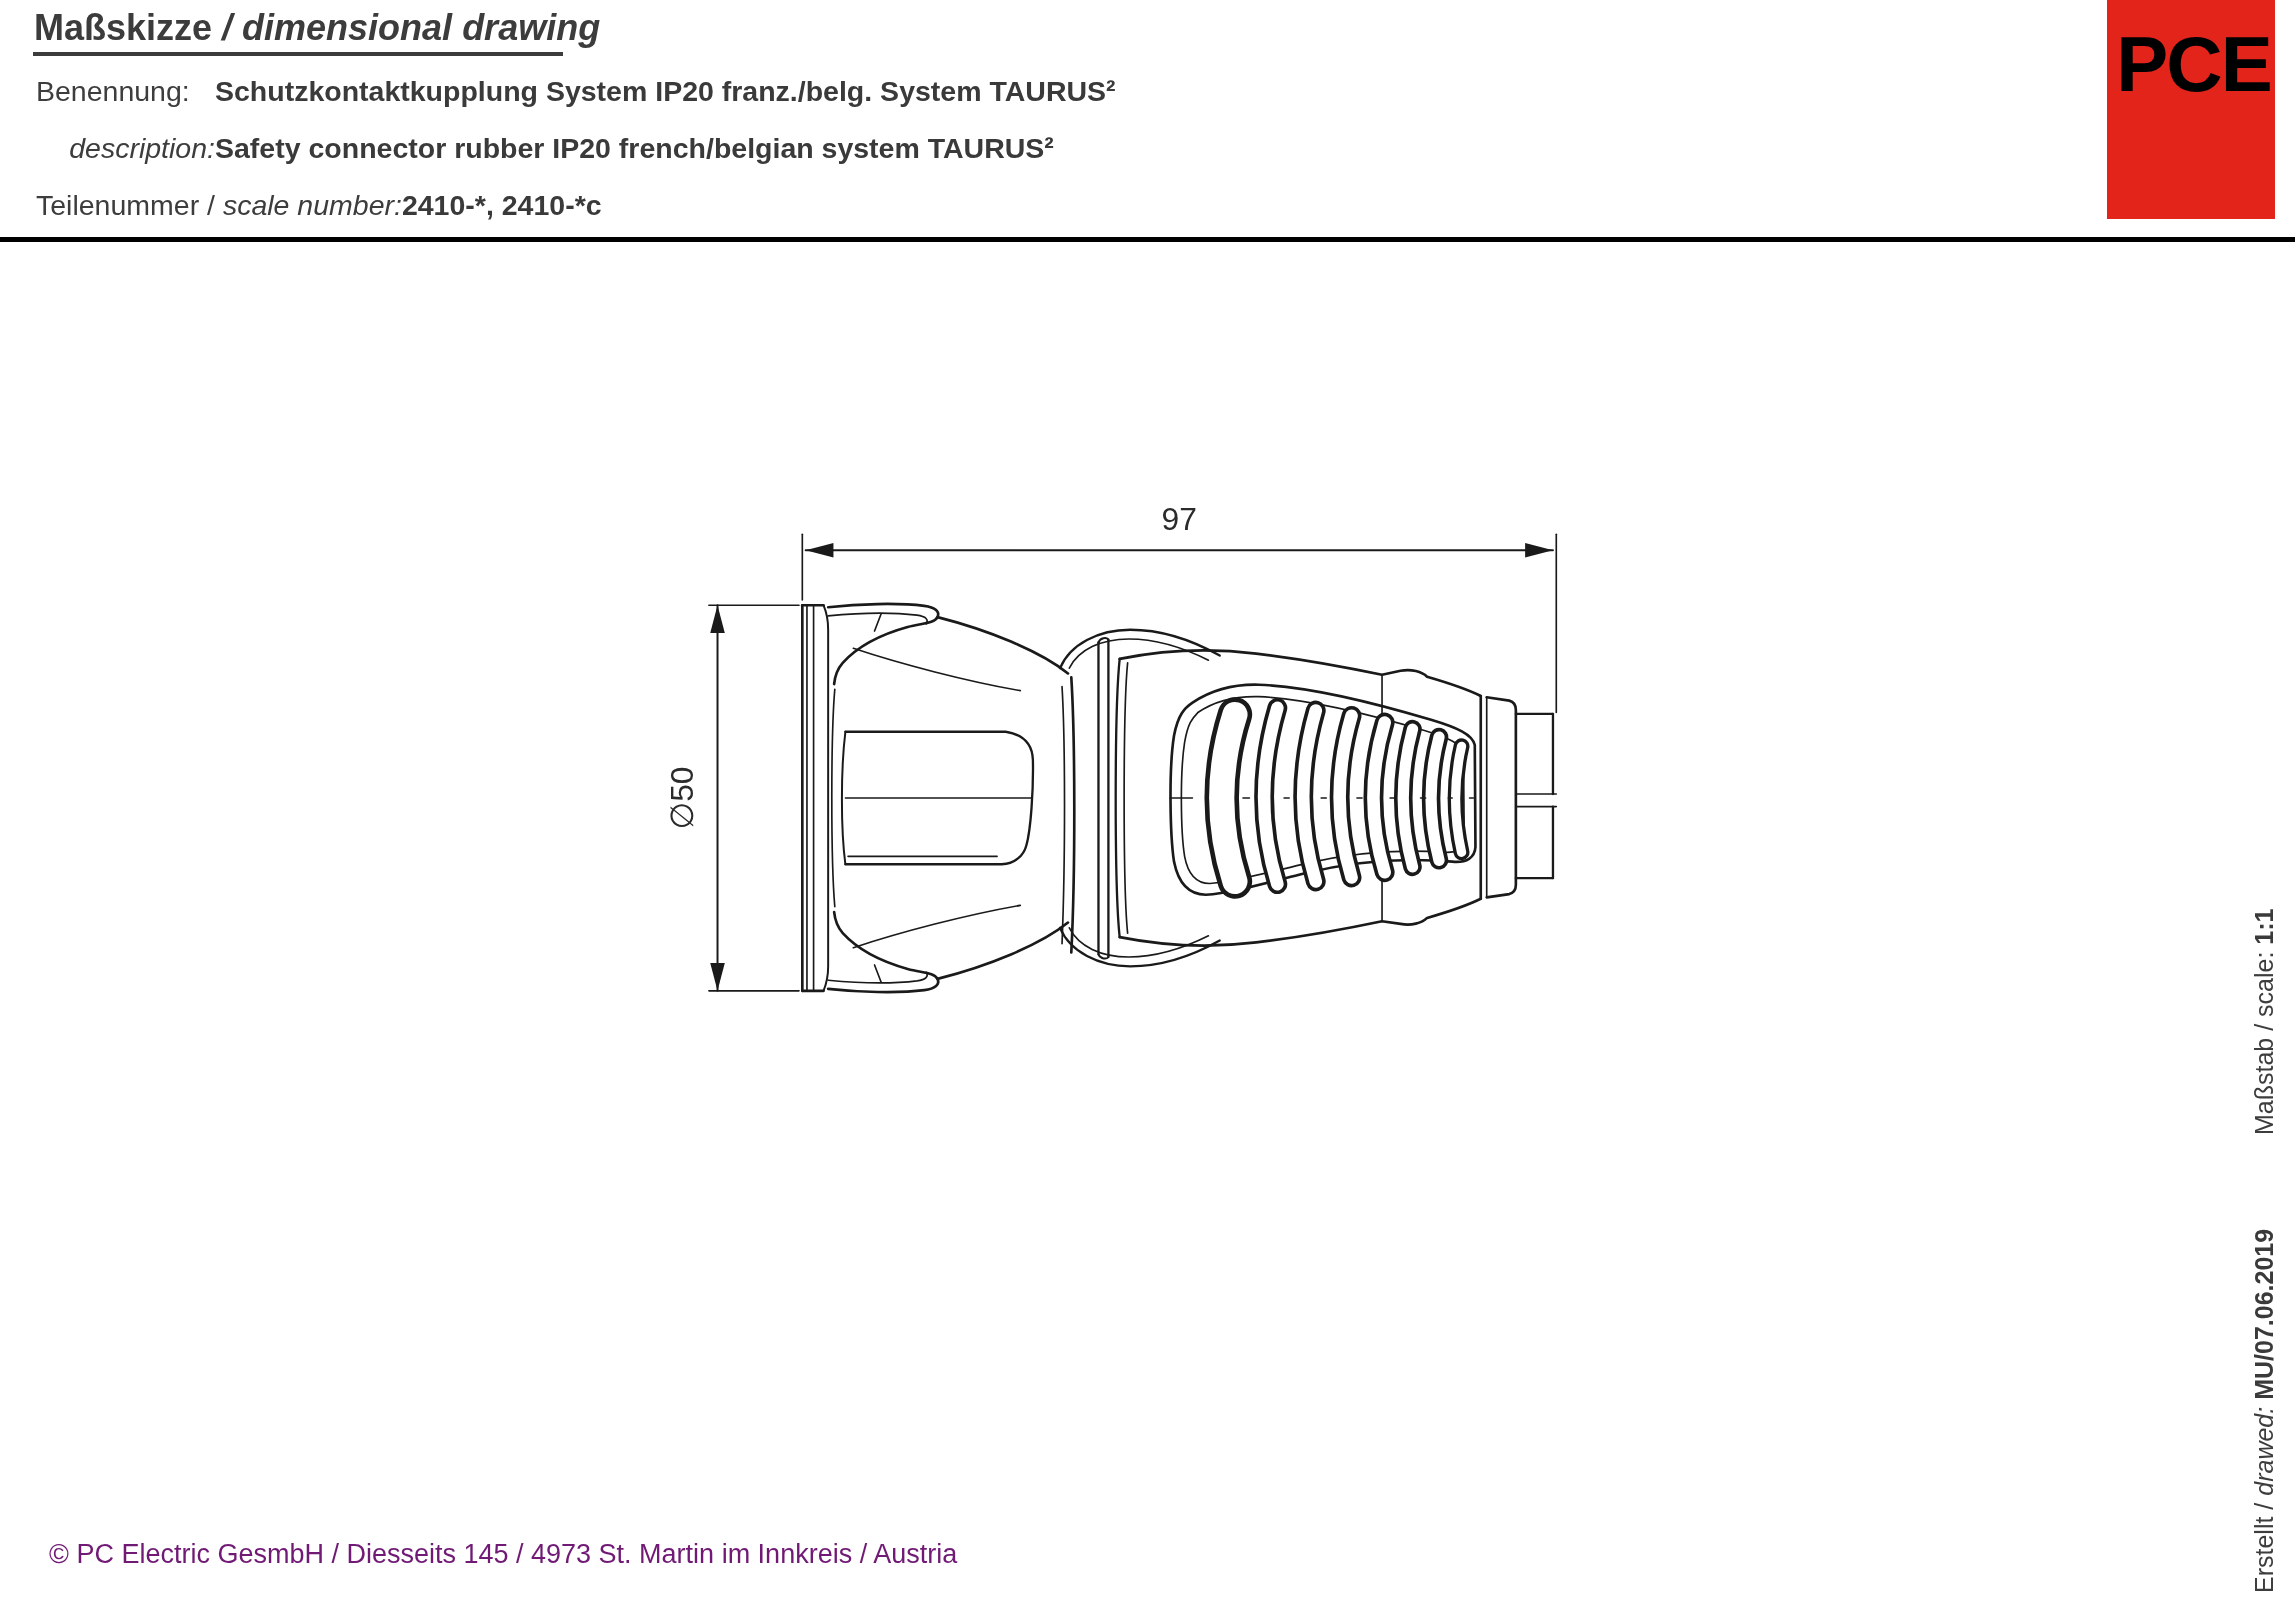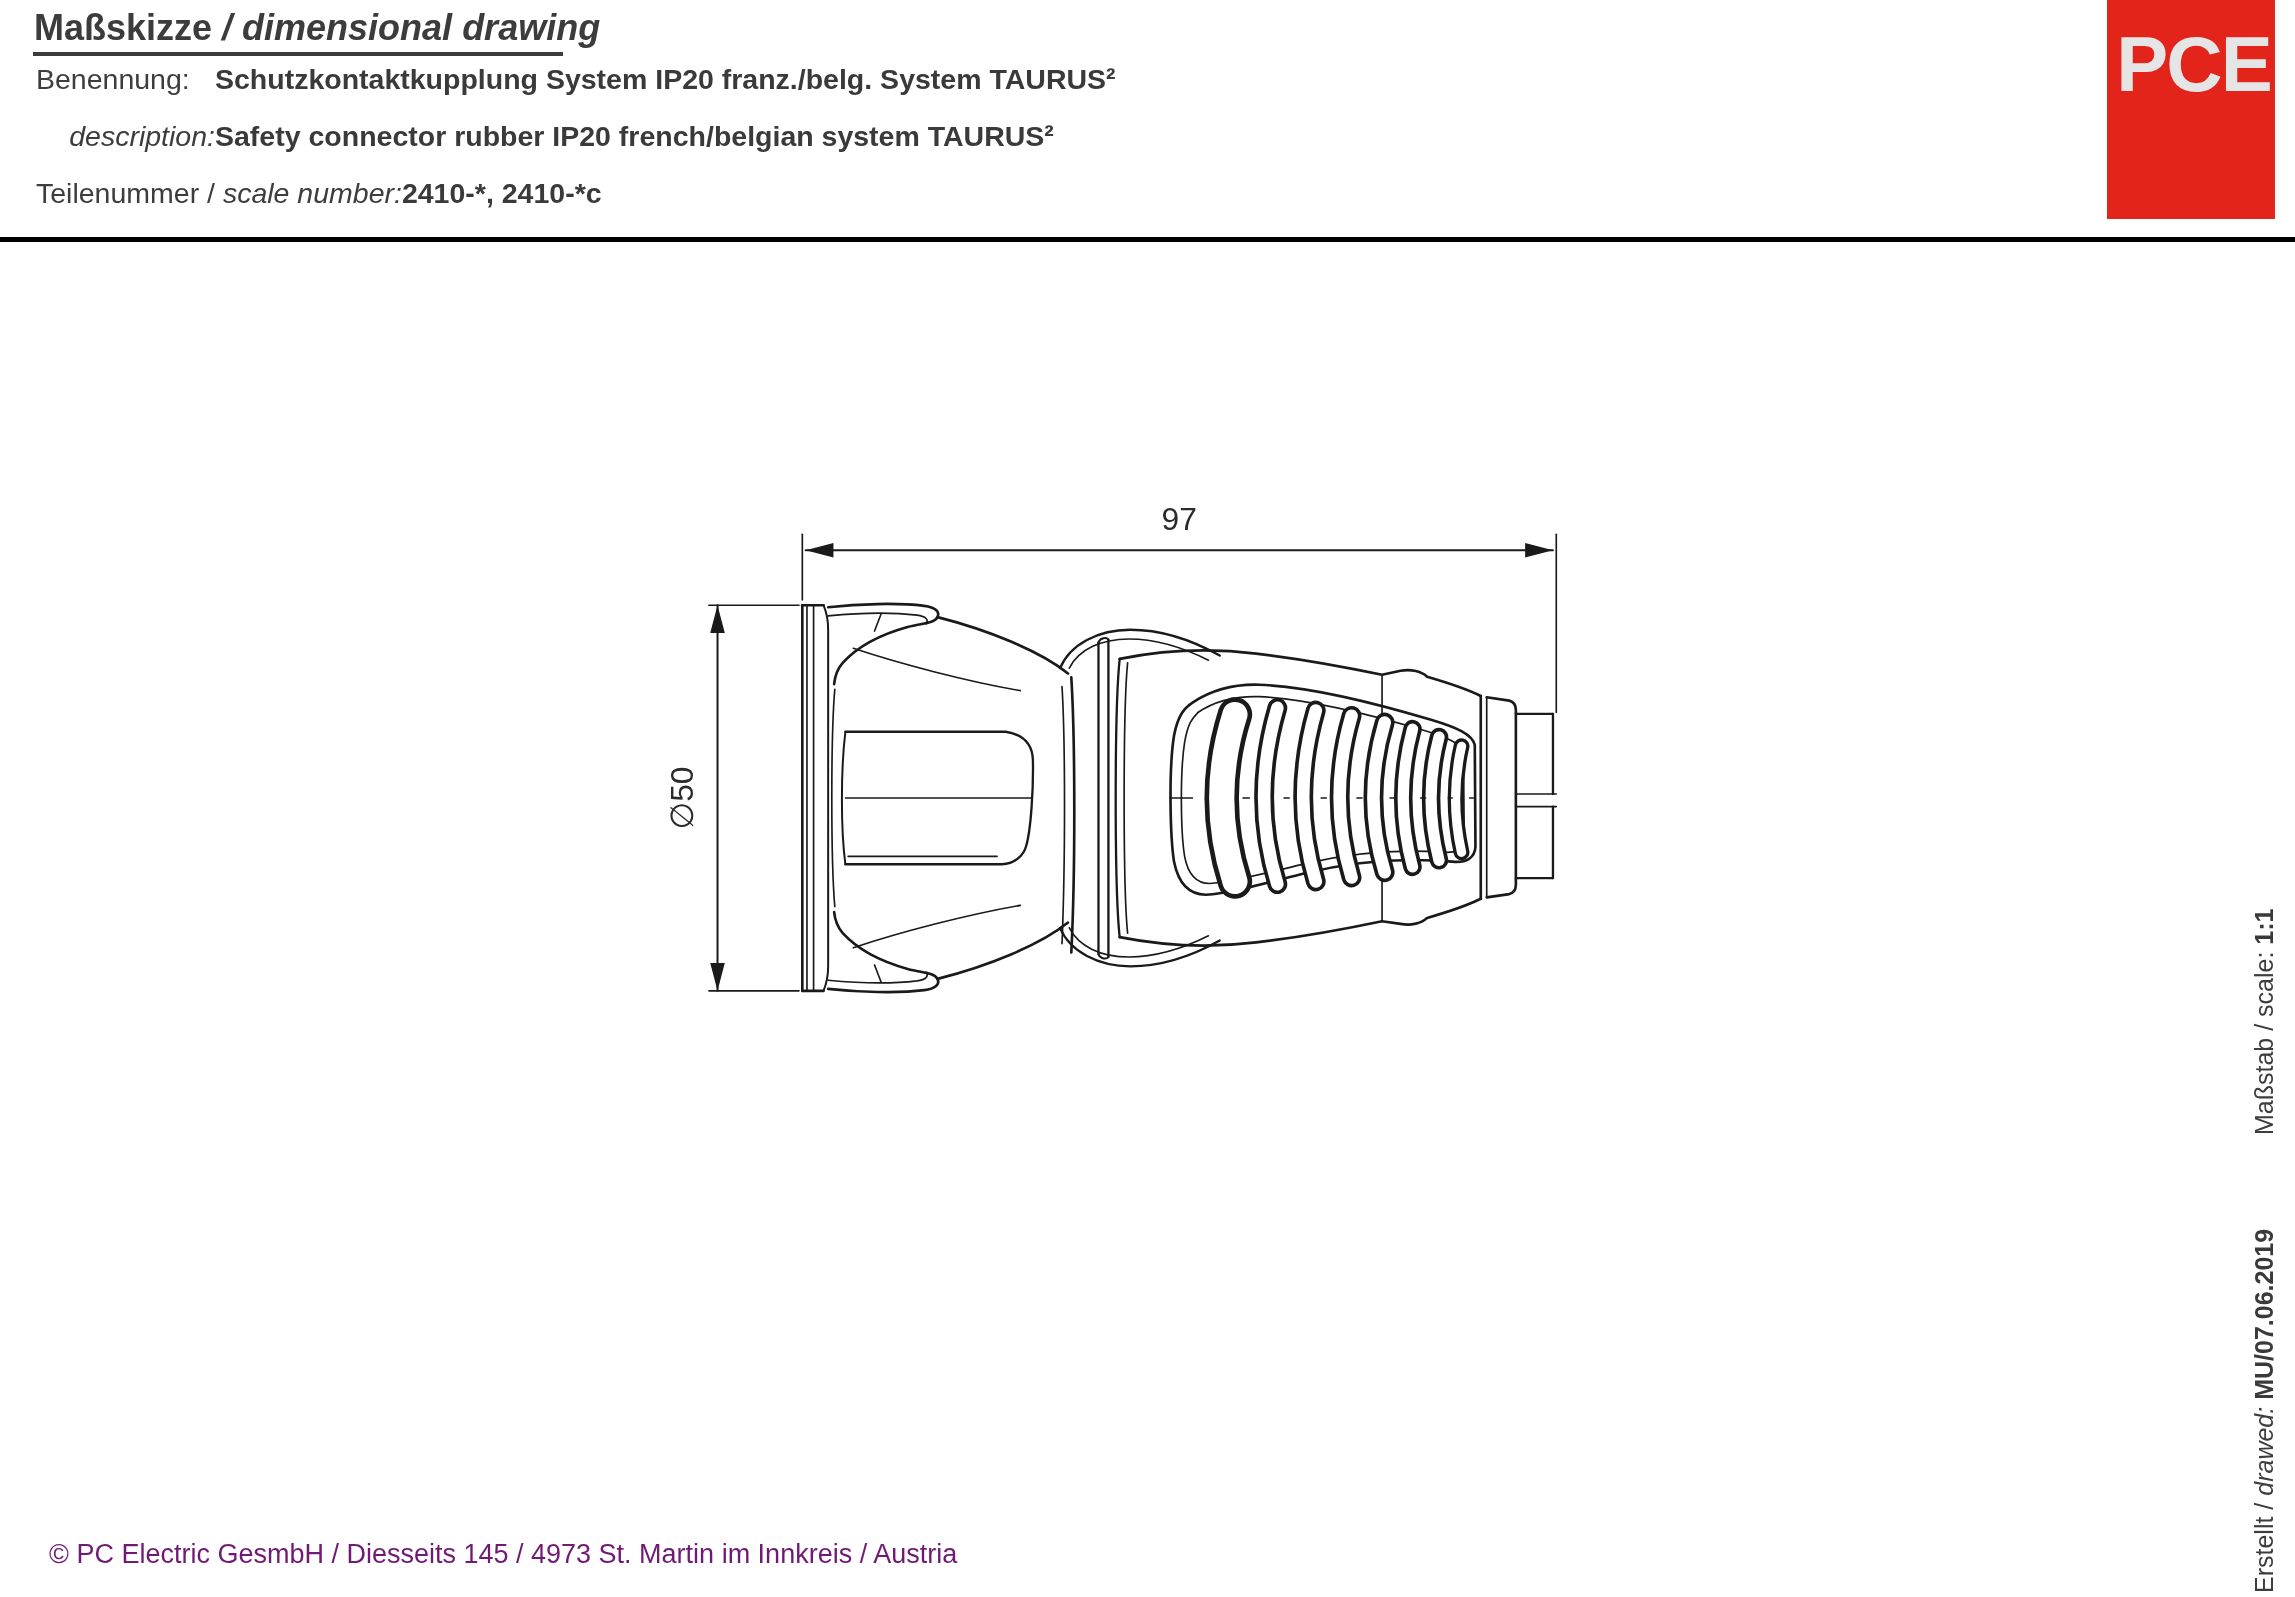--- a/index.html
+++ b/index.html
@@ -10,21 +10,21 @@
   
   .title{
     position:absolute;left:34px;top:6.6px;font-size:36px;font-weight:bold;
     white-space:nowrap;color:#3c3c3c;
   }
   .title .it{font-style:italic;margin-top:15px;}
   .title-underline{
     position:absolute;left:33px;top:52px;width:530px;height:4px;background:#3c3c3c;
   }
   .hrow{position:absolute;left:36px;font-size:28.5px;white-space:nowrap;color:#3d3d3d;}
-  .hrow .lab{display:inline-block;min-width:179px;}
+  .hrow .lab{display:inline-block;min-width:179px;margin-top:12px;}
   .hrow .lab .it{font-style:italic;}
   .hrow .val{font-weight:bold;color:#3a3a3a;}
   .row-1{top:63px;}
   .row-2{top:120px;font-style:italic;text-align:right;}
   .row-2 .val{font-style:normal;}
   .row-3{top:177px;}
   .sep-line{position:absolute;left:0px;top:237px;width:2295px;height:5.3px;background:#000000;}
   
   .logo{
     position:absolute;left:2107px;top:0px;width:168px;height:219px;
@@ -64,21 +64,21 @@
 <div class="hrow row-2">
   <span class="lab"><span></span><span class="it">description:</span></span><span class="val">Safety connector rubber IP20 french/belgian system TAURUS²</span>
 </div>
 <div class="hrow row-3">
   <span class="lab"><span>Teilenummer / </span><span class="it">scale number:</span></span><span class="val">2410-*, 2410-*c</span>
 </div>
 
 <div class="sep-line"></div>
 
 <div class="logo" style="background: rgb(226, 36, 27);">
-  <span class="logo-text" style="color: #e5e5e5;">PCE</span>
+  <span class="logo-text" style="color: #000000;">PCE</span>
 </div>
 
 <svg class="drawing-svg" viewBox="0 0 3464 2411">
   <g stroke="#1a1a1a" fill="none" stroke-linecap="round" stroke-linejoin="round">
 
     <g>
       <path d="M1216 830 H2344" stroke-width="3"></path>
       <path d="M1211 806 V905" stroke-width="2.5"></path>
       <path d="M2349 806 V1075" stroke-width="2.5"></path>
       <polygon points="1216,830 1258,819 1258,841" fill="#1a1a1a" stroke="none"></polygon>

